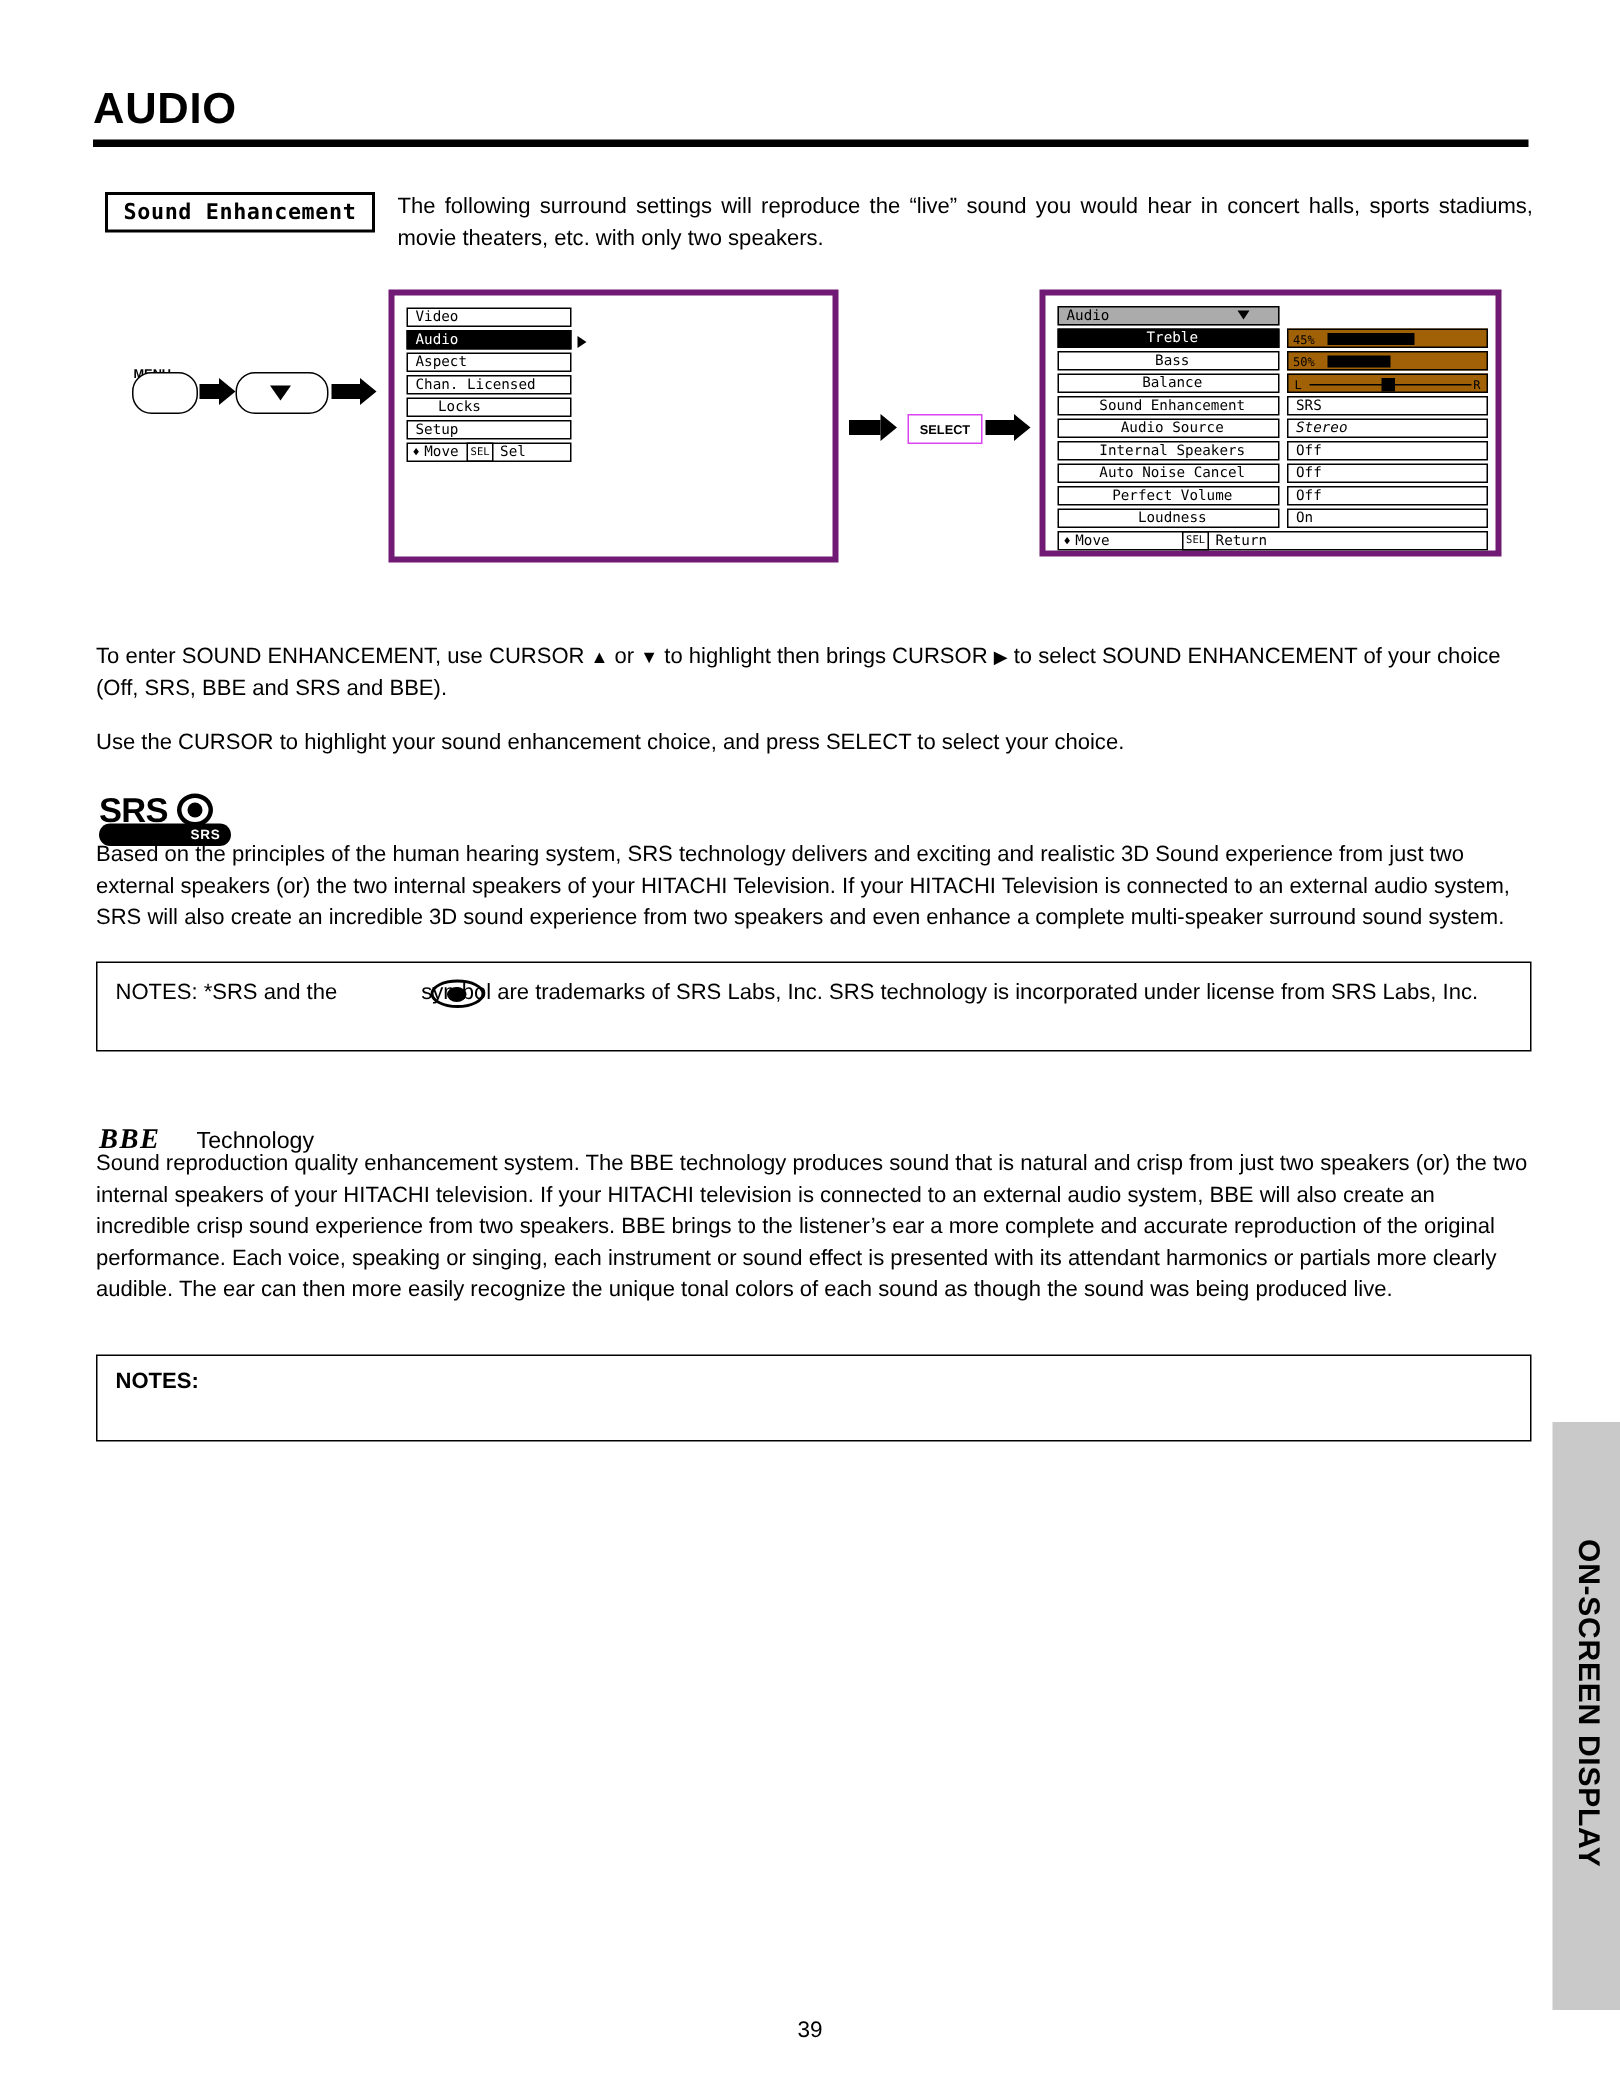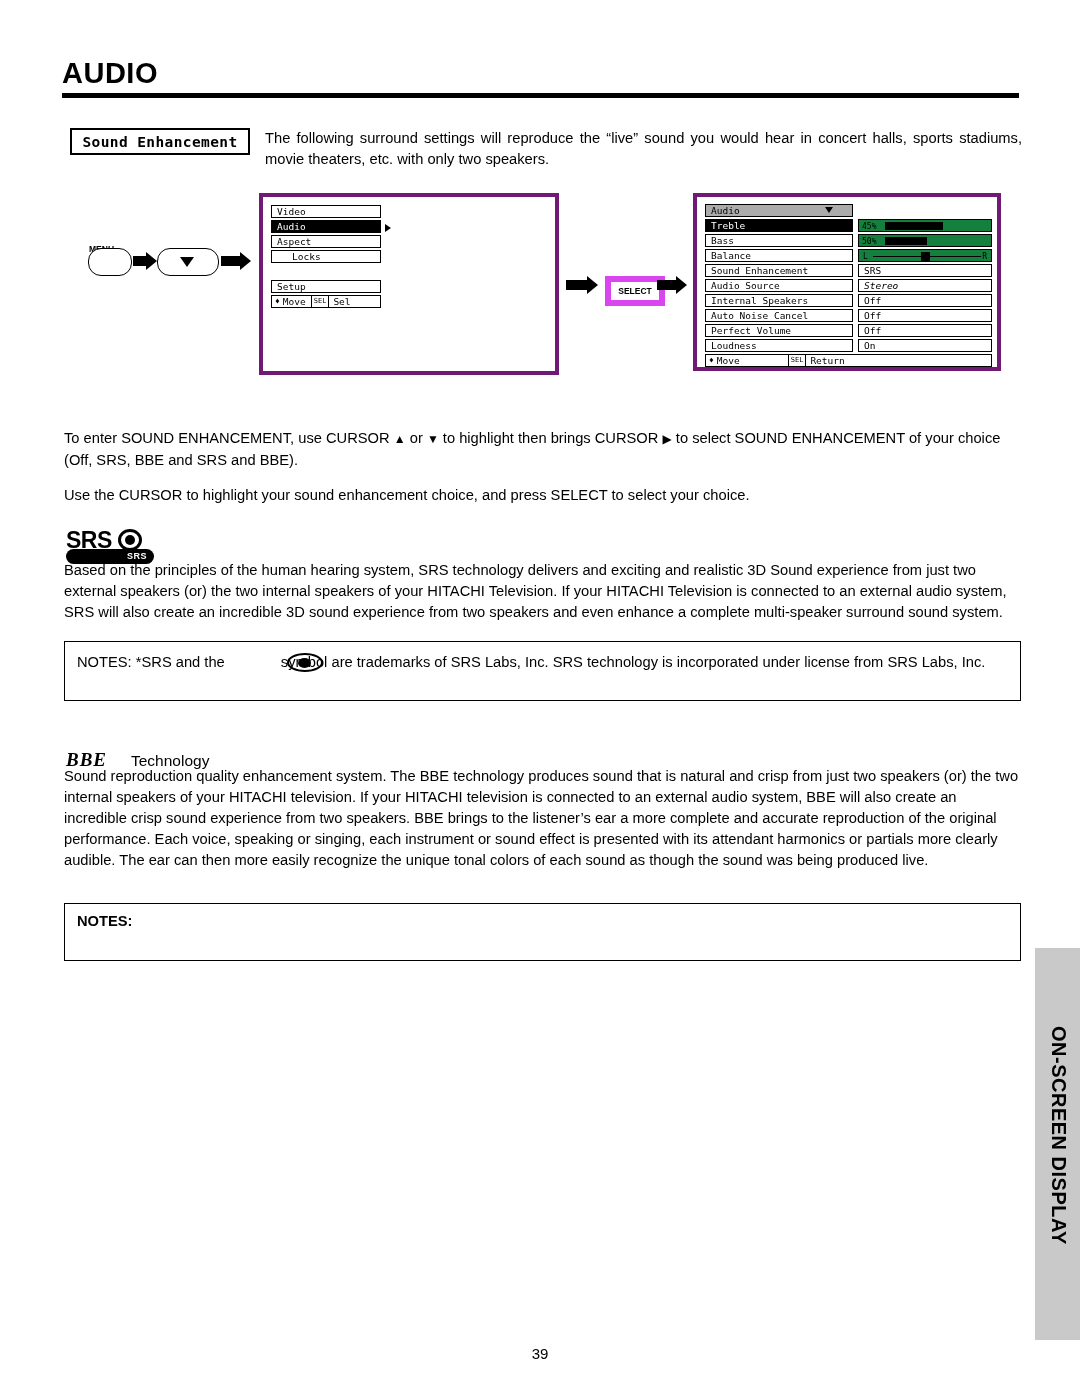--- a/index.html
+++ b/index.html
@@ -104,29 +104,29 @@
   }
   .tri-down-sm {
     position: absolute;
     width: 0; height: 0;
     border-top: 6px solid #000;
     border-left: 4px solid transparent;
     border-right: 4px solid transparent;
   }
 
   
-  .rp-label { left: 8px; width: 148px; }
+  .rp-label { left: 8px; width: 148px; justify-content: center; }
   .rp-value { left: 161px; width: 134px; }
 
   .bar-outer {
     position: absolute;
     box-sizing: border-box;
     border: 1px solid #000;
     height: 13px;
-    background: #15803d;
+    background: #a16207;
   }
   .bar-pct {
     position: absolute;
     left: 3px; top: 0;
     font-family: "DejaVu Sans Mono", monospace;
     font-size: 8px;
     line-height: 13px;
   }
   .bar-fill {
     position: absolute;
@@ -184,21 +184,21 @@
     left: 22px; top: 8px;
     width: 0; height: 0;
     border-top: 10px solid #000;
     border-left: 7px solid transparent;
     border-right: 7px solid transparent;
   }
   #select-btn {
     position: absolute;
     left: 605px; top: 91px;
     width: 48px; height: 18px;
-    border: 6px solid #d946ef;
+    border: 1px solid #d946ef;
     background: #fff;
     font-size: 8.5px;
     font-weight: bold;
     display: flex;
     align-items: center;
     justify-content: center;
   }
 
   .fat-arrow {
     position: absolute;
@@ -406,21 +406,21 @@
       <div class="osd-row hl" style="top:23px;">
           <span>Audio</span>
         </div>
       <div class="tri-right" style="left:122px; top:27px;"></div>
       <div class="osd-row" style="top:38px;">
           <span>Aspect</span>
         </div>
       <div class="osd-row" style="top:53px;">
           <span>Chan. Licensed</span>
         </div>
-      <div class="osd-row" style="top:53px;padding-left:20px;">
+      <div class="osd-row" style="top:68px;padding-left:20px;">
           <span>Locks</span>
         </div>
       <div class="osd-row" style="top:83px;">
           <span>Setup</span>
         </div>
       <div class="osd-row" style="top:98px; padding-left:3px;">
         <span style="font-size:8px;">♦</span>
         <span style="margin-left:3px;">Move</span>
         <span style="margin-left:5px; border:1px solid #000; font-size:7px; padding:0 2px;">SEL</span>
         <span style="margin-left:4px;">Sel</span>

